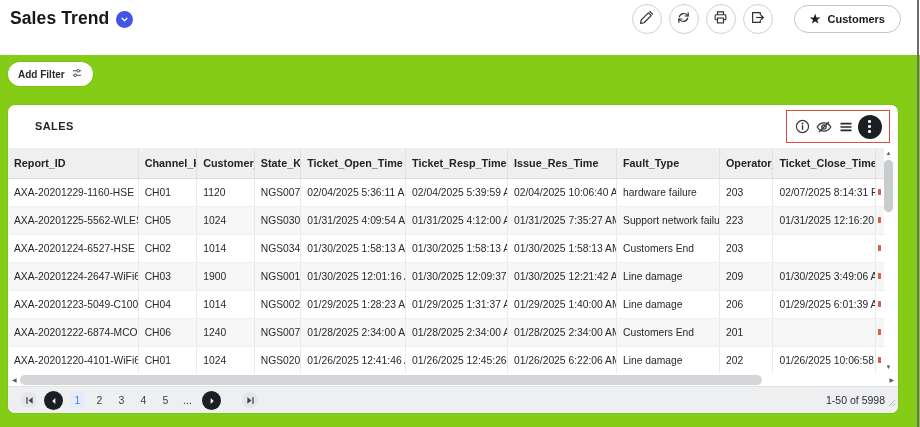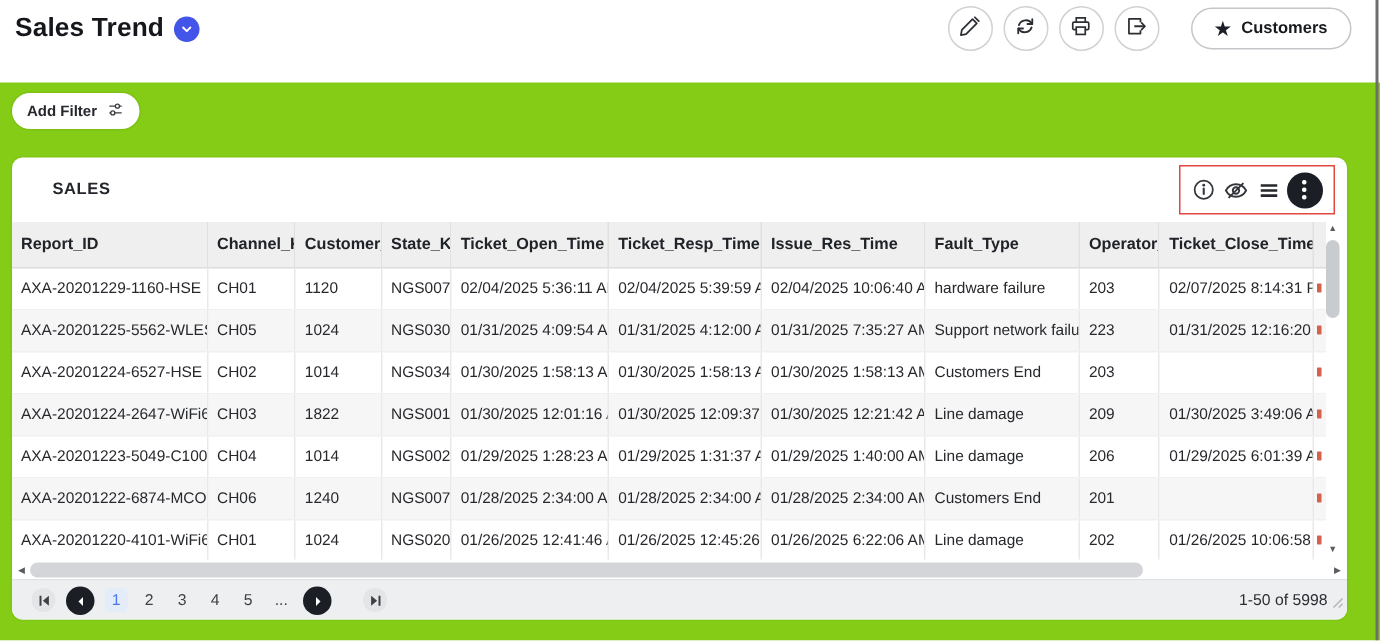--- a/index.html
+++ b/index.html
@@ -249,21 +249,21 @@
                 <td>Customers End</td>
                 <td>203</td>
                 <td></td>
                 <td class="sliver">
                   <span class="frag" style="display: block;"></span>
                 </td>
               </tr>
               <tr>
                 <td>AXA-20201224-2647-WiFi6</td>
                 <td>CH03</td>
-                <td>1822</td>
+                <td>1900</td>
                 <td>NGS001</td>
                 <td>01/30/2025 12:01:16 AM</td>
                 <td>01/30/2025 12:09:37 AM</td>
                 <td>01/30/2025 12:21:42 AM</td>
                 <td>Line damage</td>
                 <td>209</td>
                 <td>01/30/2025 3:49:06 AM</td>
                 <td class="sliver">
                   <span class="frag" style="display: block;"></span>
                 </td>

